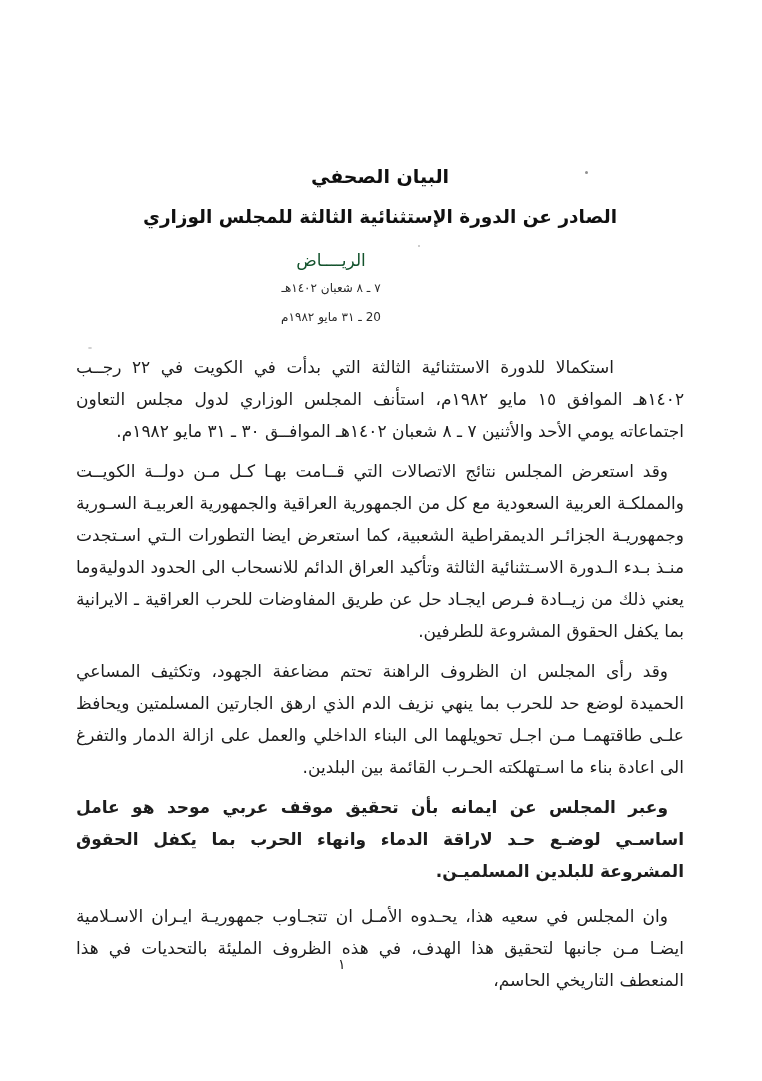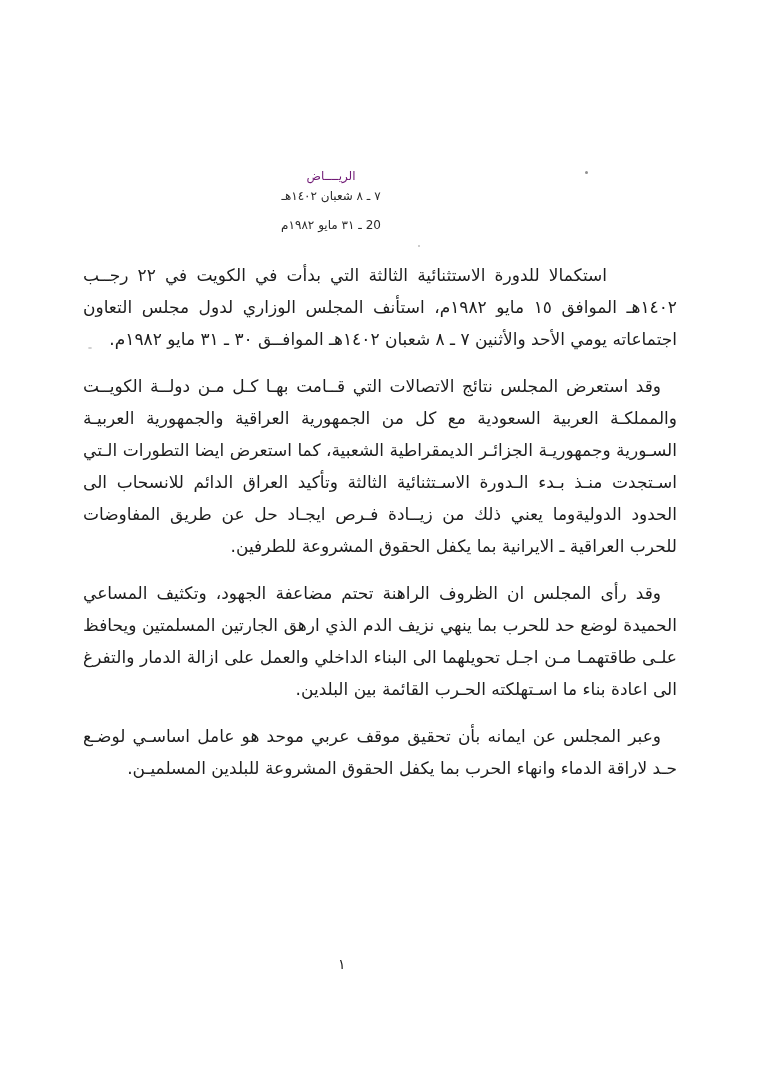--- a/index.html
+++ b/index.html
@@ -37,42 +37,42 @@
     color: #101010;
     line-height: 23px;
     margin: 0 0 21px 0;
   }
   .meta {
     text-align: center;
     padding-left: 0;
     padding-right: 98px; 
   }
   .location {
-    font-size: 12px;
+    font-size: 17px;
     line-height: 22px;
-    margin: 0 0 0 0;
-    color: #701a75;
+    margin: 0 0 8px 0;
+    color: #14532d;
   }
   .date {
     font-size: 12px;
     line-height: 19px;
     margin: 0 0 10px 0;
     color: #2a2a2a;
   }
   .date.greg { margin-bottom: 24px; }
   .bodytext p {
     font-size: 17px;
     line-height: 32px;
     text-align: justify;
-    margin: 15px;
+    margin: 8px;
     text-indent: 16px;
     color: #1d1d1d;
   }
   .bodytext p.p1 { text-indent: 70px; }
-  .bodytext p.p4 { margin-top: 3px; }
+  .bodytext p.p4 { margin-top: 3px; font-weight: bold; }
   .bodytext p.p5 { margin-top: 13px; }
   .pagenum {
     position: absolute;
     top: 956px;
     left: 338px;
     font-size: 14px;
     color: #1d1d1d;
   }
   .speck {
     position: absolute;
@@ -86,31 +86,36 @@
 <body>
 
 <div class="sheet">
 
   <div class="speck s1"></div>
   <div class="speck s2"></div>
   <div class="speck s3"></div>
 
   <div class="content">
 
+    <div class="hdr">
+      <div class="title">البيان الصحفي</div>
+      <div class="subtitle">الصادر عن الدورة الإستثنائية الثالثة للمجلس الوزاري</div>
+    </div>
 
     <div class="meta">
       <div class="location">الريــــاض</div>
       <div class="date hijri">٧ ـ ٨ شعبان ١٤٠٢هـ</div>
       <div class="date greg">20 ـ ٣١ مايو ١٩٨٢م</div>
     </div>
 
     <div class="bodytext">
       <p class="p1">استكمالا للدورة الاستثنائية الثالثة التي بدأت في الكويت في ٢٢ رجــب ١٤٠٢هـ الموافق ١٥ مايو ١٩٨٢م، استأنف المجلس الوزاري لدول مجلس التعاون اجتماعاته يومي الأحد والأثنين ٧ ـ ٨ شعبان ١٤٠٢هـ الموافــق ٣٠ ـ ٣١ مايو ١٩٨٢م.</p>
       <p class="p2">وقد استعرض المجلس نتائج الاتصالات التي قــامت بهـا كـل مـن دولــة الكويــت والمملكـة العربية السعودية مع كل من الجمهورية العراقية والجمهورية العربيـة السـورية وجمهوريـة الجزائـر الديمقراطية الشعبية، كما استعرض ايضا التطورات الـتي اسـتجدت منـذ بـدء الـدورة الاسـتثنائية الثالثة وتأكيد العراق الدائم للانسحاب الى الحدود الدوليةوما يعني ذلك من زيــادة فـرص ايجـاد حل عن طريق المفاوضات للحرب العراقية ـ الايرانية بما يكفل الحقوق المشروعة للطرفين.</p>
       <p class="p3">وقد رأى المجلس ان الظروف الراهنة تحتم مضاعفة الجهود، وتكثيف المساعي الحميدة لوضع حد للحرب بما ينهي نزيف الدم الذي ارهق الجارتين المسلمتين ويحافظ علـى طاقتهمـا مـن اجـل تحويلهما الى البناء الداخلي والعمل على ازالة الدمار والتفرغ الى اعادة بناء ما اسـتهلكته الحـرب القائمة بين البلدين.</p>
       <p class="p4">وعبر المجلس عن ايمانه بأن تحقيق موقف عربي موحد هو عامل اساسـي لوضـع حـد لاراقة الدماء وانهاء الحرب بما يكفل الحقوق المشروعة للبلدين المسلميـن.</p>
+      <p class="p5">وان المجلس في سعيه هذا، يحـدوه الأمـل ان تتجـاوب جمهوريـة ايـران الاسـلامية ايضـا مـن جانبها لتحقيق هذا الهدف، في هذه الظروف المليئة بالتحديات في هذا المنعطف التاريخي الحاسم،</p>
     </div>
 
   </div>
 
   <div class="pagenum">١</div>
 
 </div>
 
 </body></html>

